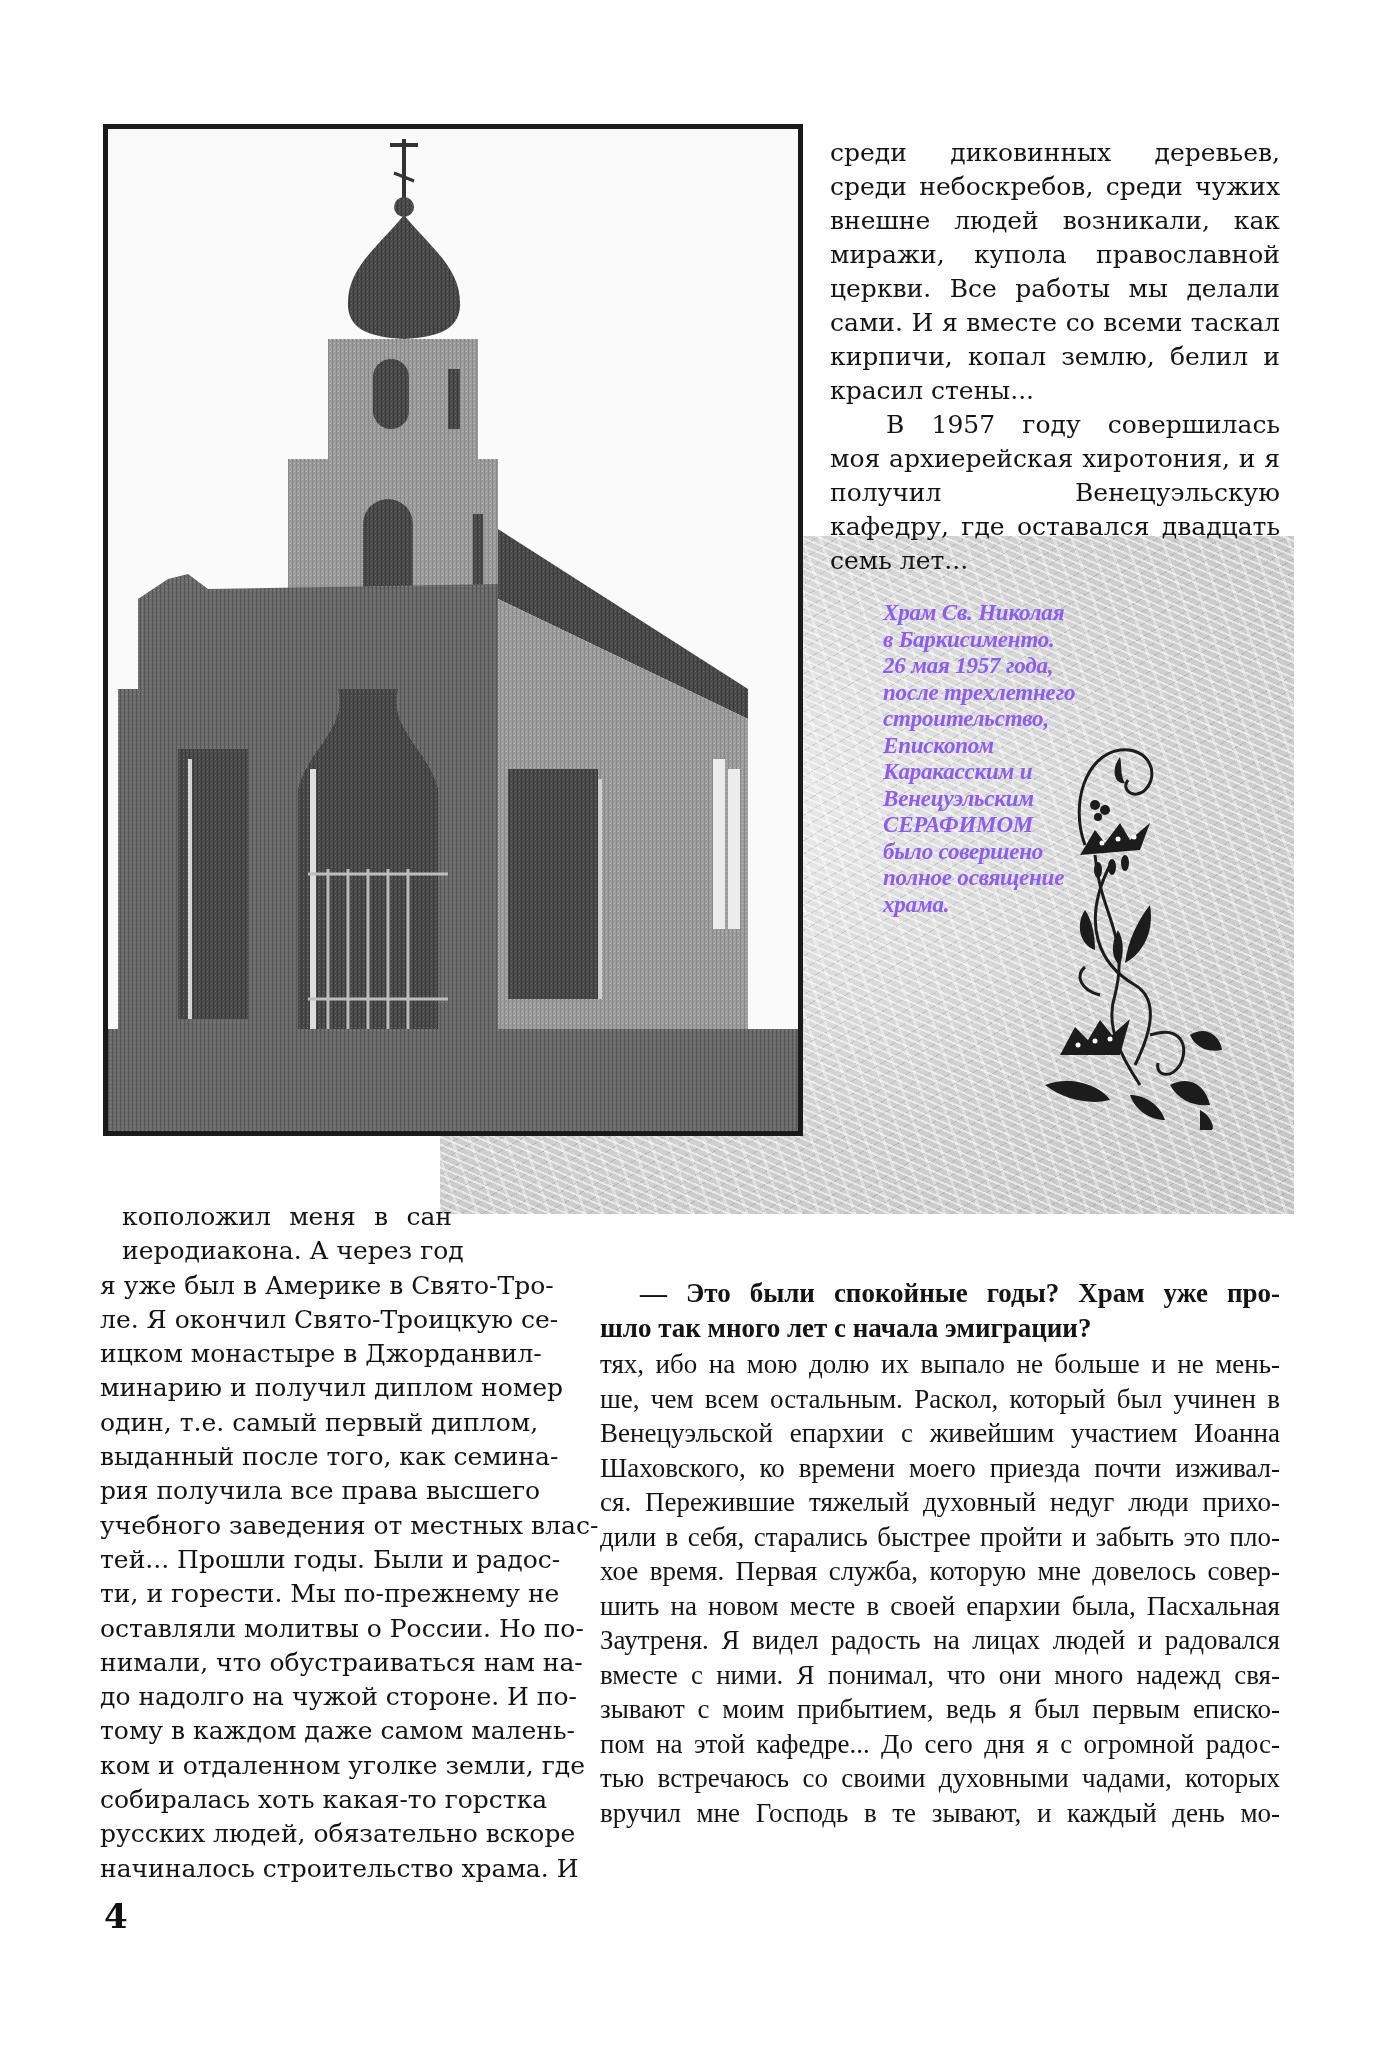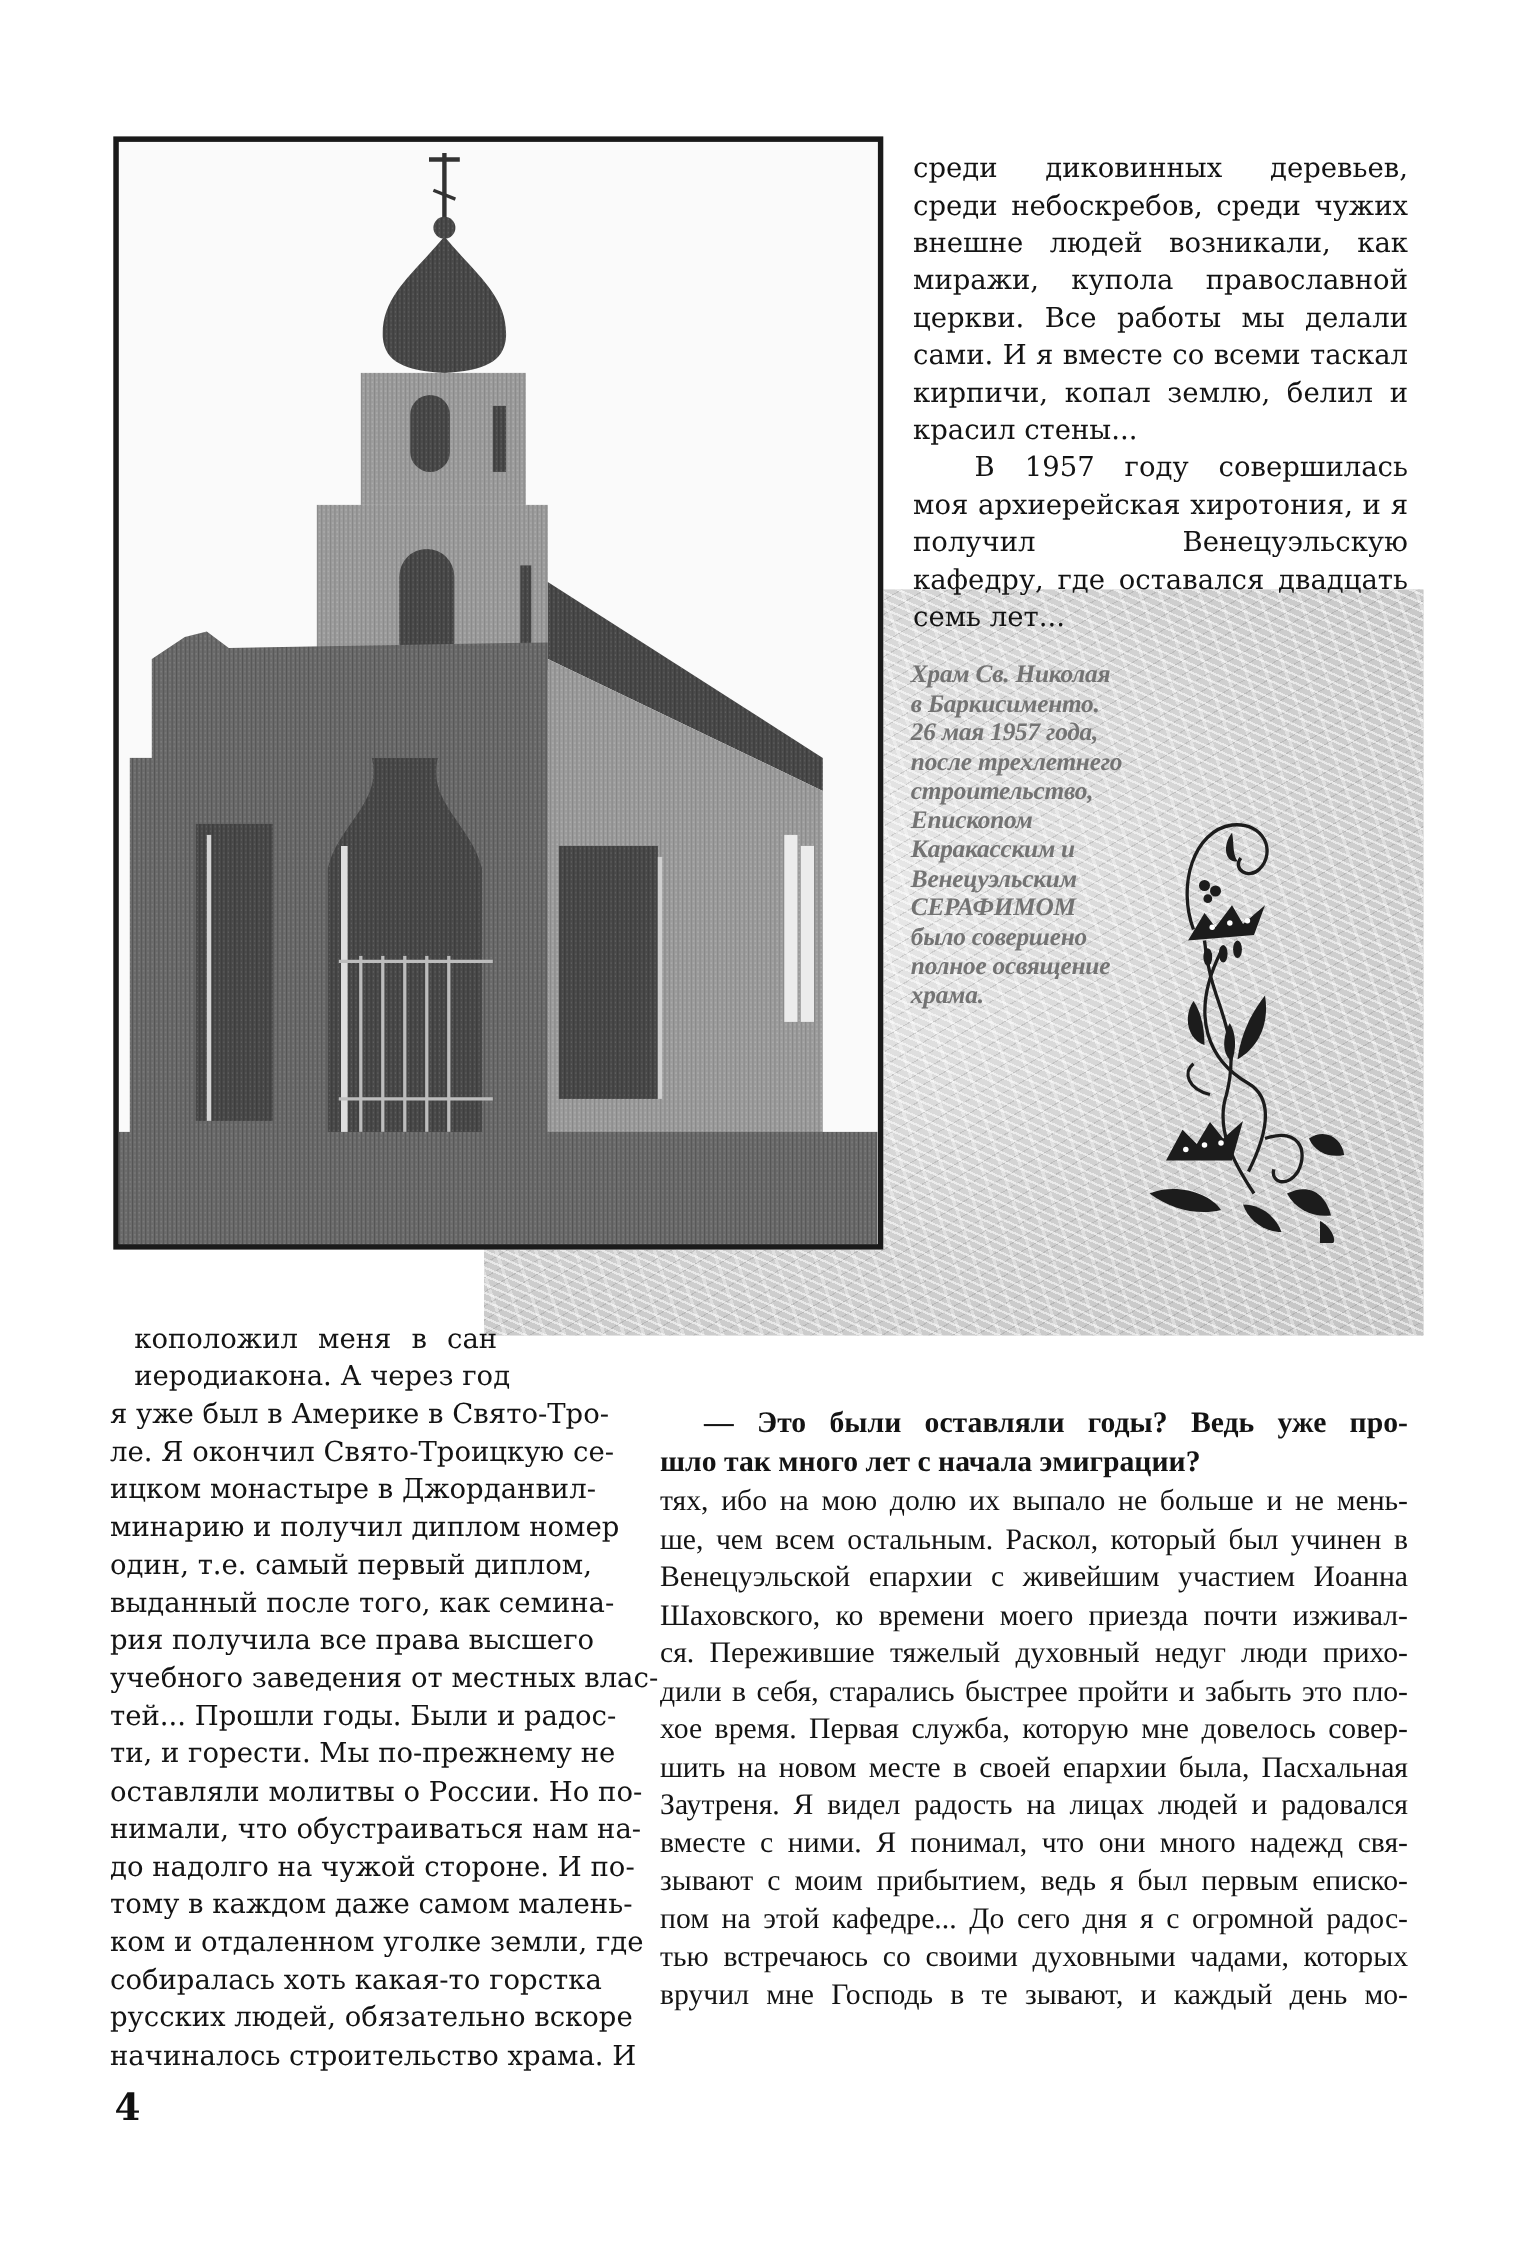--- a/index.html
+++ b/index.html
@@ -23,24 +23,24 @@
   .photo-frame svg { display: block; width: 100%; height: 100%; }
 
   .col-right-top {
     position: absolute; left: 830px; top: 136px; width: 450px;
     font-size: 25px; line-height: 34px; text-align: justify;
   }
   .col-right-top p { margin: 0; }
   .col-right-top p.indent { text-indent: 56px; }
 
   .caption {
-    position: absolute; left: 828px; top: 600px; width: 230px;
+    position: absolute; left: 883px; top: 600px; width: 230px;
     font-family: "Liberation Serif", "DejaVu Serif", serif;
     font-style: italic; font-weight: bold; font-size: 23px; line-height: 26.5px;
-    color: #737373; letter-spacing: -0.2px;
+    color: #8b5cf6; letter-spacing: -0.2px;
   }
   .caption div { white-space: nowrap; }
 
   .ornament { position: absolute; left: 1040px; top: 735px; width: 235px; height: 395px; }
 
   .col-left {
     position: absolute; left: 100px; top: 1200px; width: 400px;
     font-size: 25px; line-height: 34.3px;
   }
   .col-left .line { white-space: nowrap; text-align: justify; text-align-last: justify; }
@@ -209,21 +209,21 @@
   <div class="line">до надолго на чужой стороне. И по-</div>
   <div class="line">тому в каждом даже самом малень-</div>
   <div class="line">ком и отдаленном уголке земли, где</div>
   <div class="line">собиралась хоть какая-то горстка</div>
   <div class="line">русских людей, обязательно вскоре</div>
   <div class="line">начиналось строительство храма. И</div>
 </div>
 
 <div class="col-right-bottom">
   <div class="q">
-    <div class="line first">— Это были оставляли годы? Ведь уже про-</div>
+    <div class="line first">— Это были спокойные годы? Храм уже про-</div>
     <div class="line last">шло так много лет с начала эмиграции?</div>
   </div>
   <div>
     <div class="line">тях, ибо на мою долю их выпало не больше и не мень-</div>
     <div class="line">ше, чем всем остальным. Раскол, который был учинен в</div>
     <div class="line">Венецуэльской епархии с живейшим участием Иоанна</div>
     <div class="line">Шаховского, ко времени моего приезда почти изживал-</div>
     <div class="line">ся. Пережившие тяжелый духовный недуг люди прихо-</div>
     <div class="line">дили в себя, старались быстрее пройти и забыть это пло-</div>
     <div class="line">хое время. Первая служба, которую мне довелось совер-</div>

